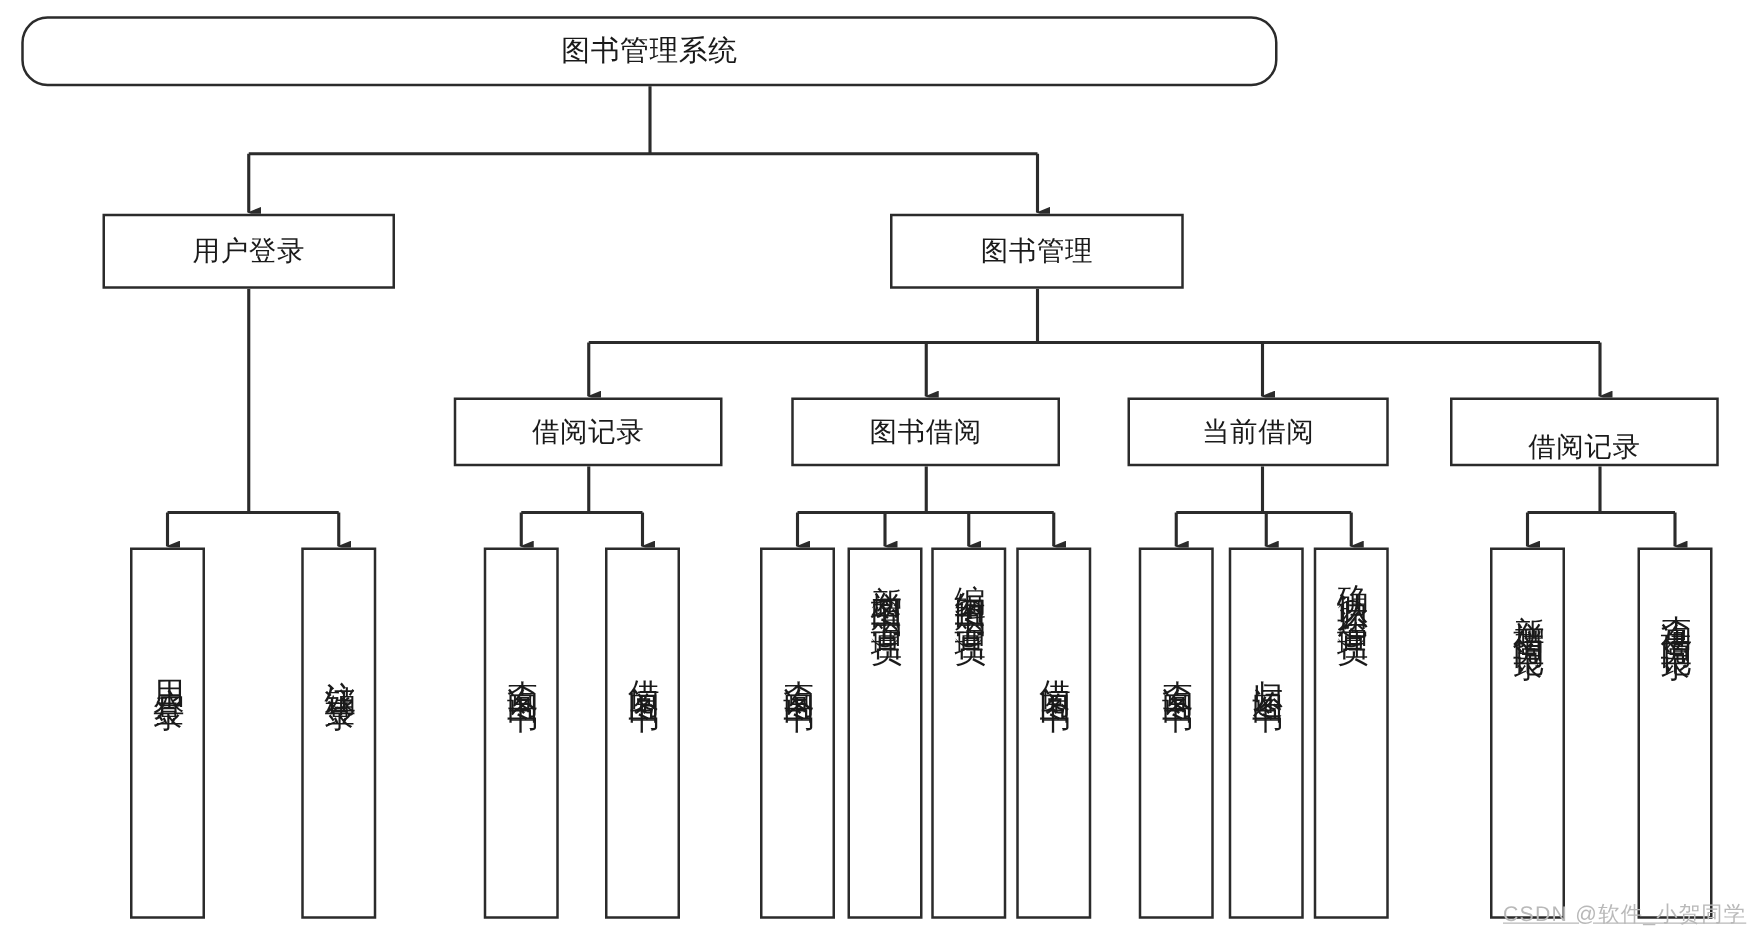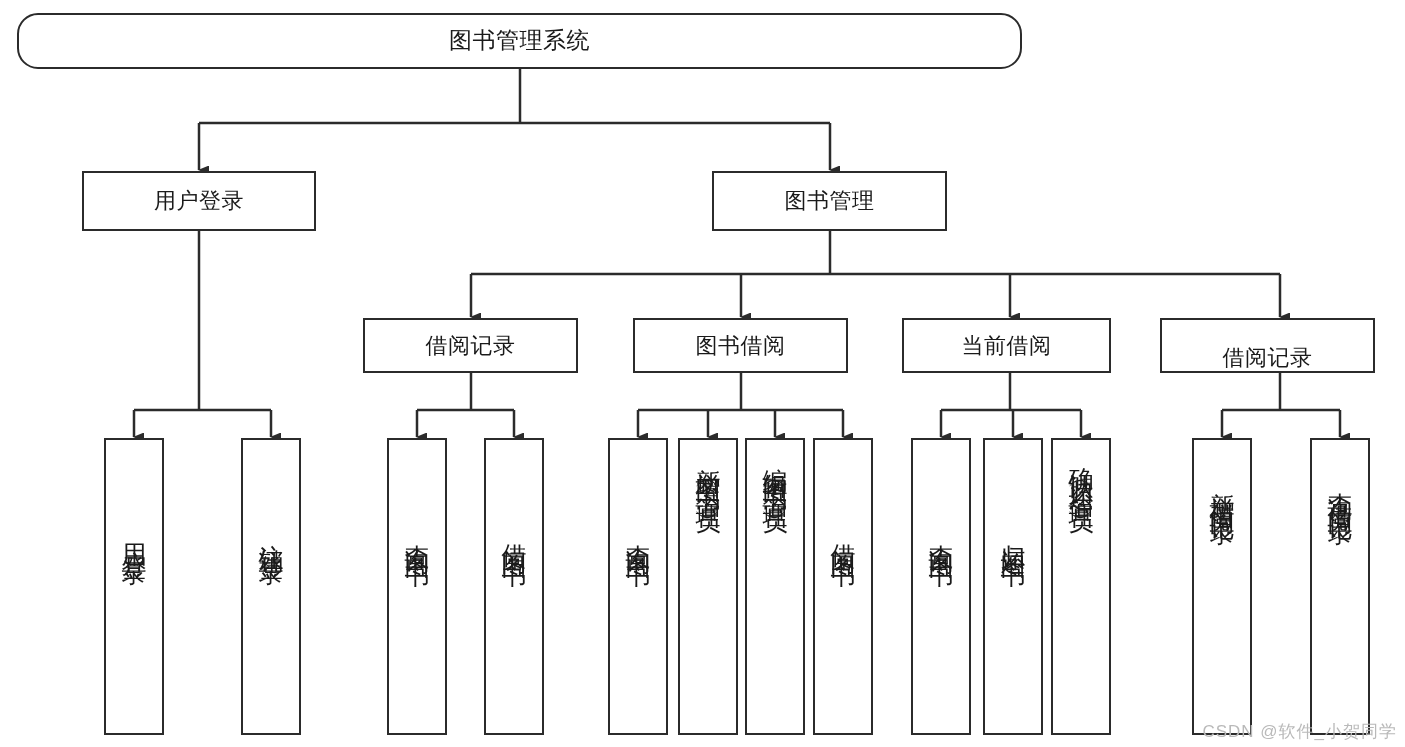--- a/index.html
+++ b/index.html
@@ -56,20 +56,21 @@
   }
   .watermark{
     position:absolute;
     right:8px;
     bottom:4px;
     font-size:17px;
     color:#b9b9b9;
     letter-spacing:1px;
     white-space:nowrap;
     user-select:none;
+    text-decoration:underline;
   }
 </style>
 </head>
 <body>
 
 <div id="diagram-root">
 
   <svg class="wire-layer" viewBox="0 0 1405 747" xmlns="http://www.w3.org/2000/svg">
     <defs>
       <marker id="arrowhead" markerWidth="9" markerHeight="11" refX="4.5" refY="10" orient="auto" markerUnits="userSpaceOnUse">

